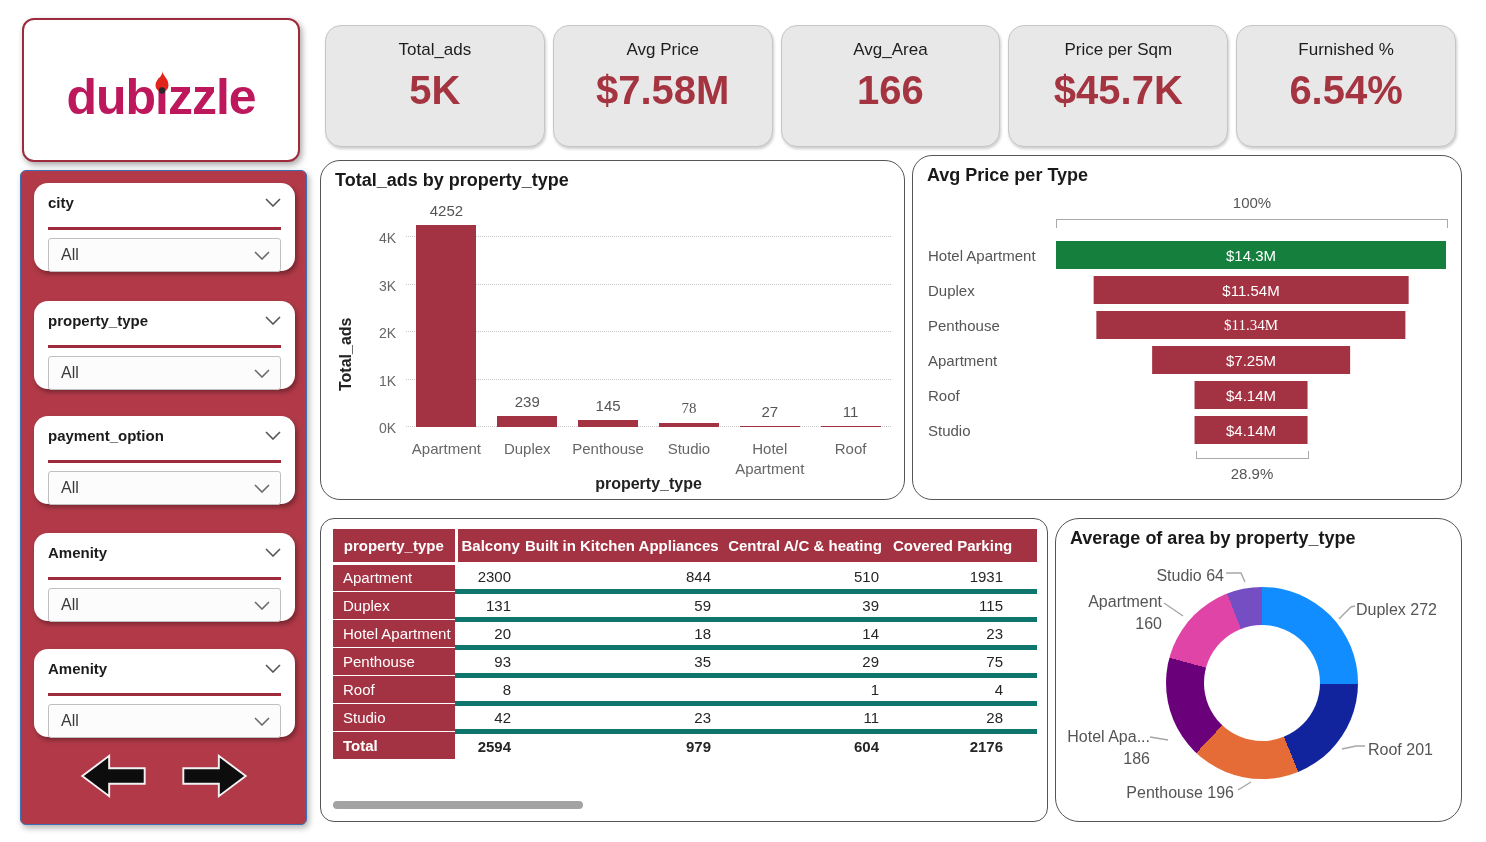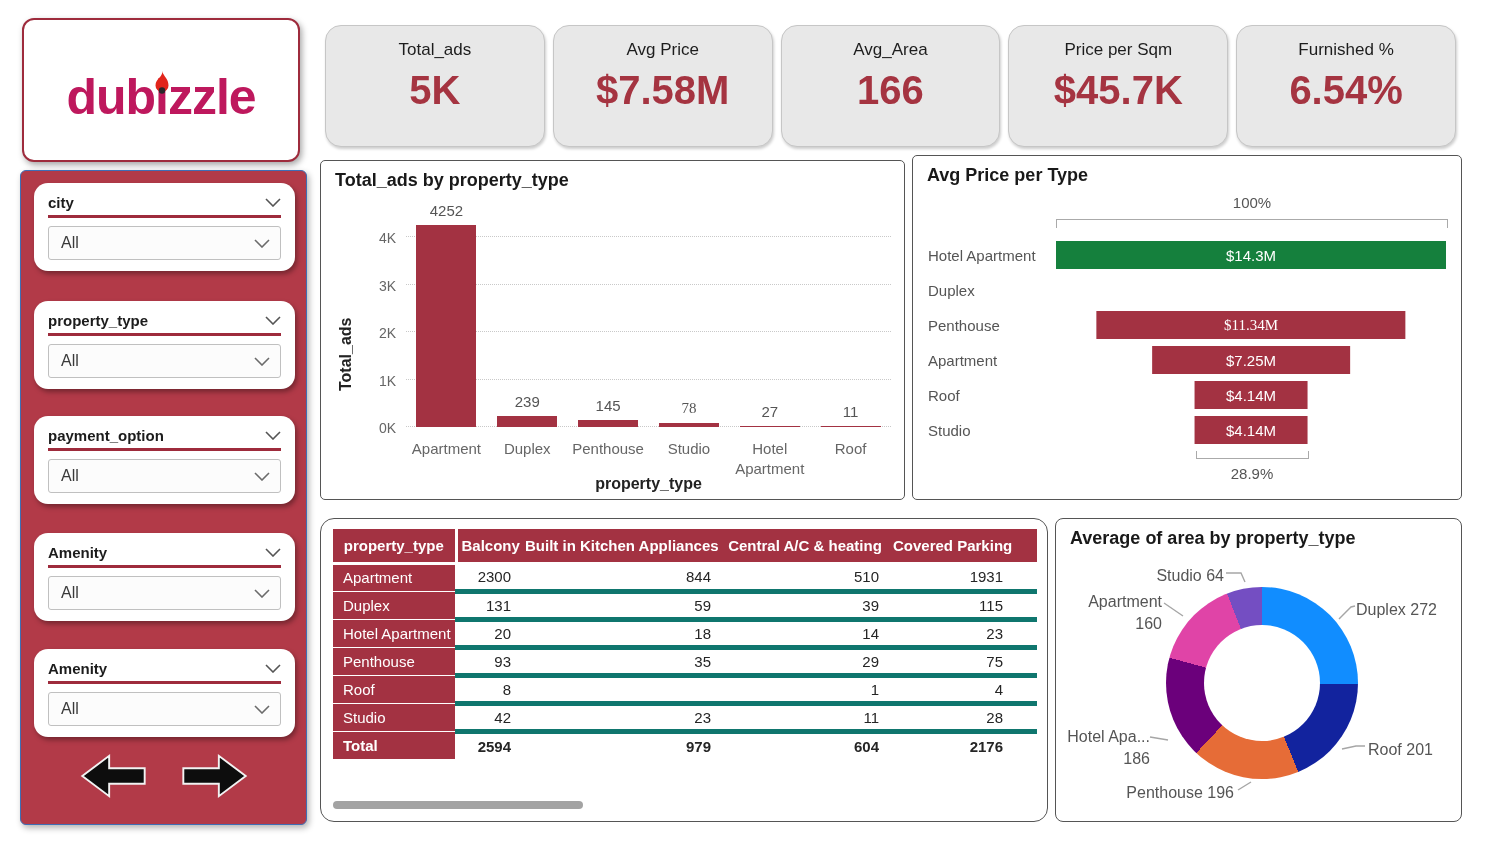--- a/index.html
+++ b/index.html
@@ -13,36 +13,36 @@
   .logo-text { font-size:50px; font-weight:700; color:#be185d; letter-spacing:-1px; padding-top:14px; }
   .logo-i { position:relative; display:inline-block; }
   .logo-flame { position:absolute; left:-5px; top:-17px; }
 
   
   .sidebar { position:absolute; left:20px; top:170px; width:287px; height:655px; background:#B23A48;
     border:1.5px solid #3f6eb5; border-radius:6px; box-shadow:2px 3px 6px rgba(0,0,0,.3); }
   .filter-card { position:absolute; left:13px; width:261px; height:88px; background:#fff; border-radius:14px;
     box-shadow:2px 3px 5px rgba(0,0,0,.35); padding:10px 14px 0 14px; }
   .filter-head { display:flex; align-items:center; justify-content:space-between;
-    border-bottom:3px solid #9E2B3C; padding-bottom:4px; }
+    border-bottom:3px solid #9E2B3C; padding-bottom:16px; }
   .filter-title { font-size:15px; font-weight:700; color:#1c1c1c; }
   .filter-select { margin-top:8px; height:34px; background:#fcfcfc; border:1px solid #c0c0c0; border-radius:3px;
     display:flex; align-items:center; justify-content:space-between; padding:0 10px 0 12px; }
   .filter-value { font-size:16px; color:#3a3a3a; }
   .nav-arrows { position:absolute; left:0; right:0; bottom:20px; display:flex; justify-content:center; gap:34px; }
 
   
   .kpi-row { position:absolute; left:325px; top:25px; width:1131px; height:122px; display:flex; gap:8px; }
   .kpi-card { flex:1; background:#E8E8E8; border:1px solid #c6c6c6; border-radius:16px;
     box-shadow:1px 2px 3px rgba(0,0,0,.2); display:flex; flex-direction:column; align-items:center; padding-top:14px; }
   .kpi-label { font-size:17px; color:#1d1d1d; margin-bottom:8px; }
   .kpi-value { font-size:40px; font-weight:600; color:#A53441; }
 
   
-  .panel { position:absolute; background:#fff; border:1px solid #555; border-radius:5px; }
+  .panel { position:absolute; background:#fff; border:1px solid #555; border-radius:20px; }
   .panel-title { position:absolute; left:14px; top:9px; font-size:18px; font-weight:700; color:#191919; }
 
   
   .bar-card { left:320px; top:160px; width:585px; height:340px; }
   .yaxis-label { position:absolute; left:16px; top:80px; height:150px; writing-mode:vertical-rl;
     transform:rotate(180deg); display:flex; align-items:center; font-weight:700; font-size:16px; color:#222; }
   .bar-plot { position:absolute; left:85px; top:64px; width:485px; height:202px; }
   .gridline { position:absolute; left:0; right:0; border-top:1px dotted #c9c9c9; }
   .ytick { position:absolute; right:calc(100% + 10px); width:38px; text-align:right; font-size:14px; color:#666; }
   .bar-cols { position:absolute; left:0; right:0; bottom:0; top:0; display:flex; }
@@ -77,21 +77,21 @@
     border-bottom:3px solid #fff; text-align:center; padding:0 4px; overflow:hidden; white-space:nowrap; }
   .matrix th:first-child { border-right:3px solid #fff; }
   .matrix td { height:28px; font-size:15px; color:#252525; text-align:right; padding-right:10px;
     border-bottom:5px solid #0f766e; white-space:nowrap; }
   .matrix td.rowlabel { background:#A33242; color:#fff; text-align:left; padding-left:10px;
     border-bottom:1px solid rgba(255,255,255,.85); border-right:3px solid #fff; overflow:hidden; }
   .matrix tr.total td { font-weight:700; border-top:1px solid #cfcfcf; border-bottom:none; }
   .scroll-thumb { position:absolute; left:12px; bottom:12px; width:250px; height:8px; background:#a3a3a3; border-radius:4px; }
 
   
-  .donut-card { left:1055px; top:518px; width:407px; height:304px; border-radius:8px; }
+  .donut-card { left:1055px; top:518px; width:407px; height:304px; border-radius:24px; }
   .donut { position:absolute; left:110px; top:68px; width:192px; height:192px; border-radius:50%; }
   .donut-hole { position:absolute; left:148px; top:106px; width:116px; height:116px; background:#fff; border-radius:50%; }
   .donut-label { position:absolute; font-size:16px; color:#555; line-height:1.35; }
   .leader-svg { position:absolute; left:0; top:0; pointer-events:none; }
 
   
   .watermark { position:absolute; left:595px; top:731px; width:310px; text-align:center; z-index:30;
     pointer-events:none; opacity:.8; }
   .wm-ar { font-family:"DejaVu Sans", sans-serif; font-size:54px; font-weight:700; color:#cdccca; line-height:1.1; }
   .wm-en { font-family:"DejaVu Sans", sans-serif; font-size:30px; font-weight:700; color:#d2d1cf; margin-top:2px; }
@@ -272,20 +272,25 @@
         <div class="funnel-row">
           <div class="funnel-label">Hotel Apartment</div>
           <div class="funnel-bar-area">
             <div class="funnel-bar" style="width: 100%; background: #15803d;">
               <span>$14.3M</span>
             </div>
           </div>
         </div>
         <div class="funnel-row">
           <div class="funnel-label">Duplex</div>
+          <div class="funnel-bar-area">
+            <div class="funnel-bar" style="width: 80.6993%; background: rgb(163, 50, 66);">
+              <span>$11.54M</span>
+            </div>
+          </div>
         </div>
         <div class="funnel-row">
           <div class="funnel-label">Penthouse</div>
           <div class="funnel-bar-area">
             <div class="funnel-bar" style="width: 79.3007%; background: rgb(163, 50, 66); font-family: Liberation Serif, serif;">
               <span>$11.34M</span>
             </div>
           </div>
         </div>
         <div class="funnel-row">

